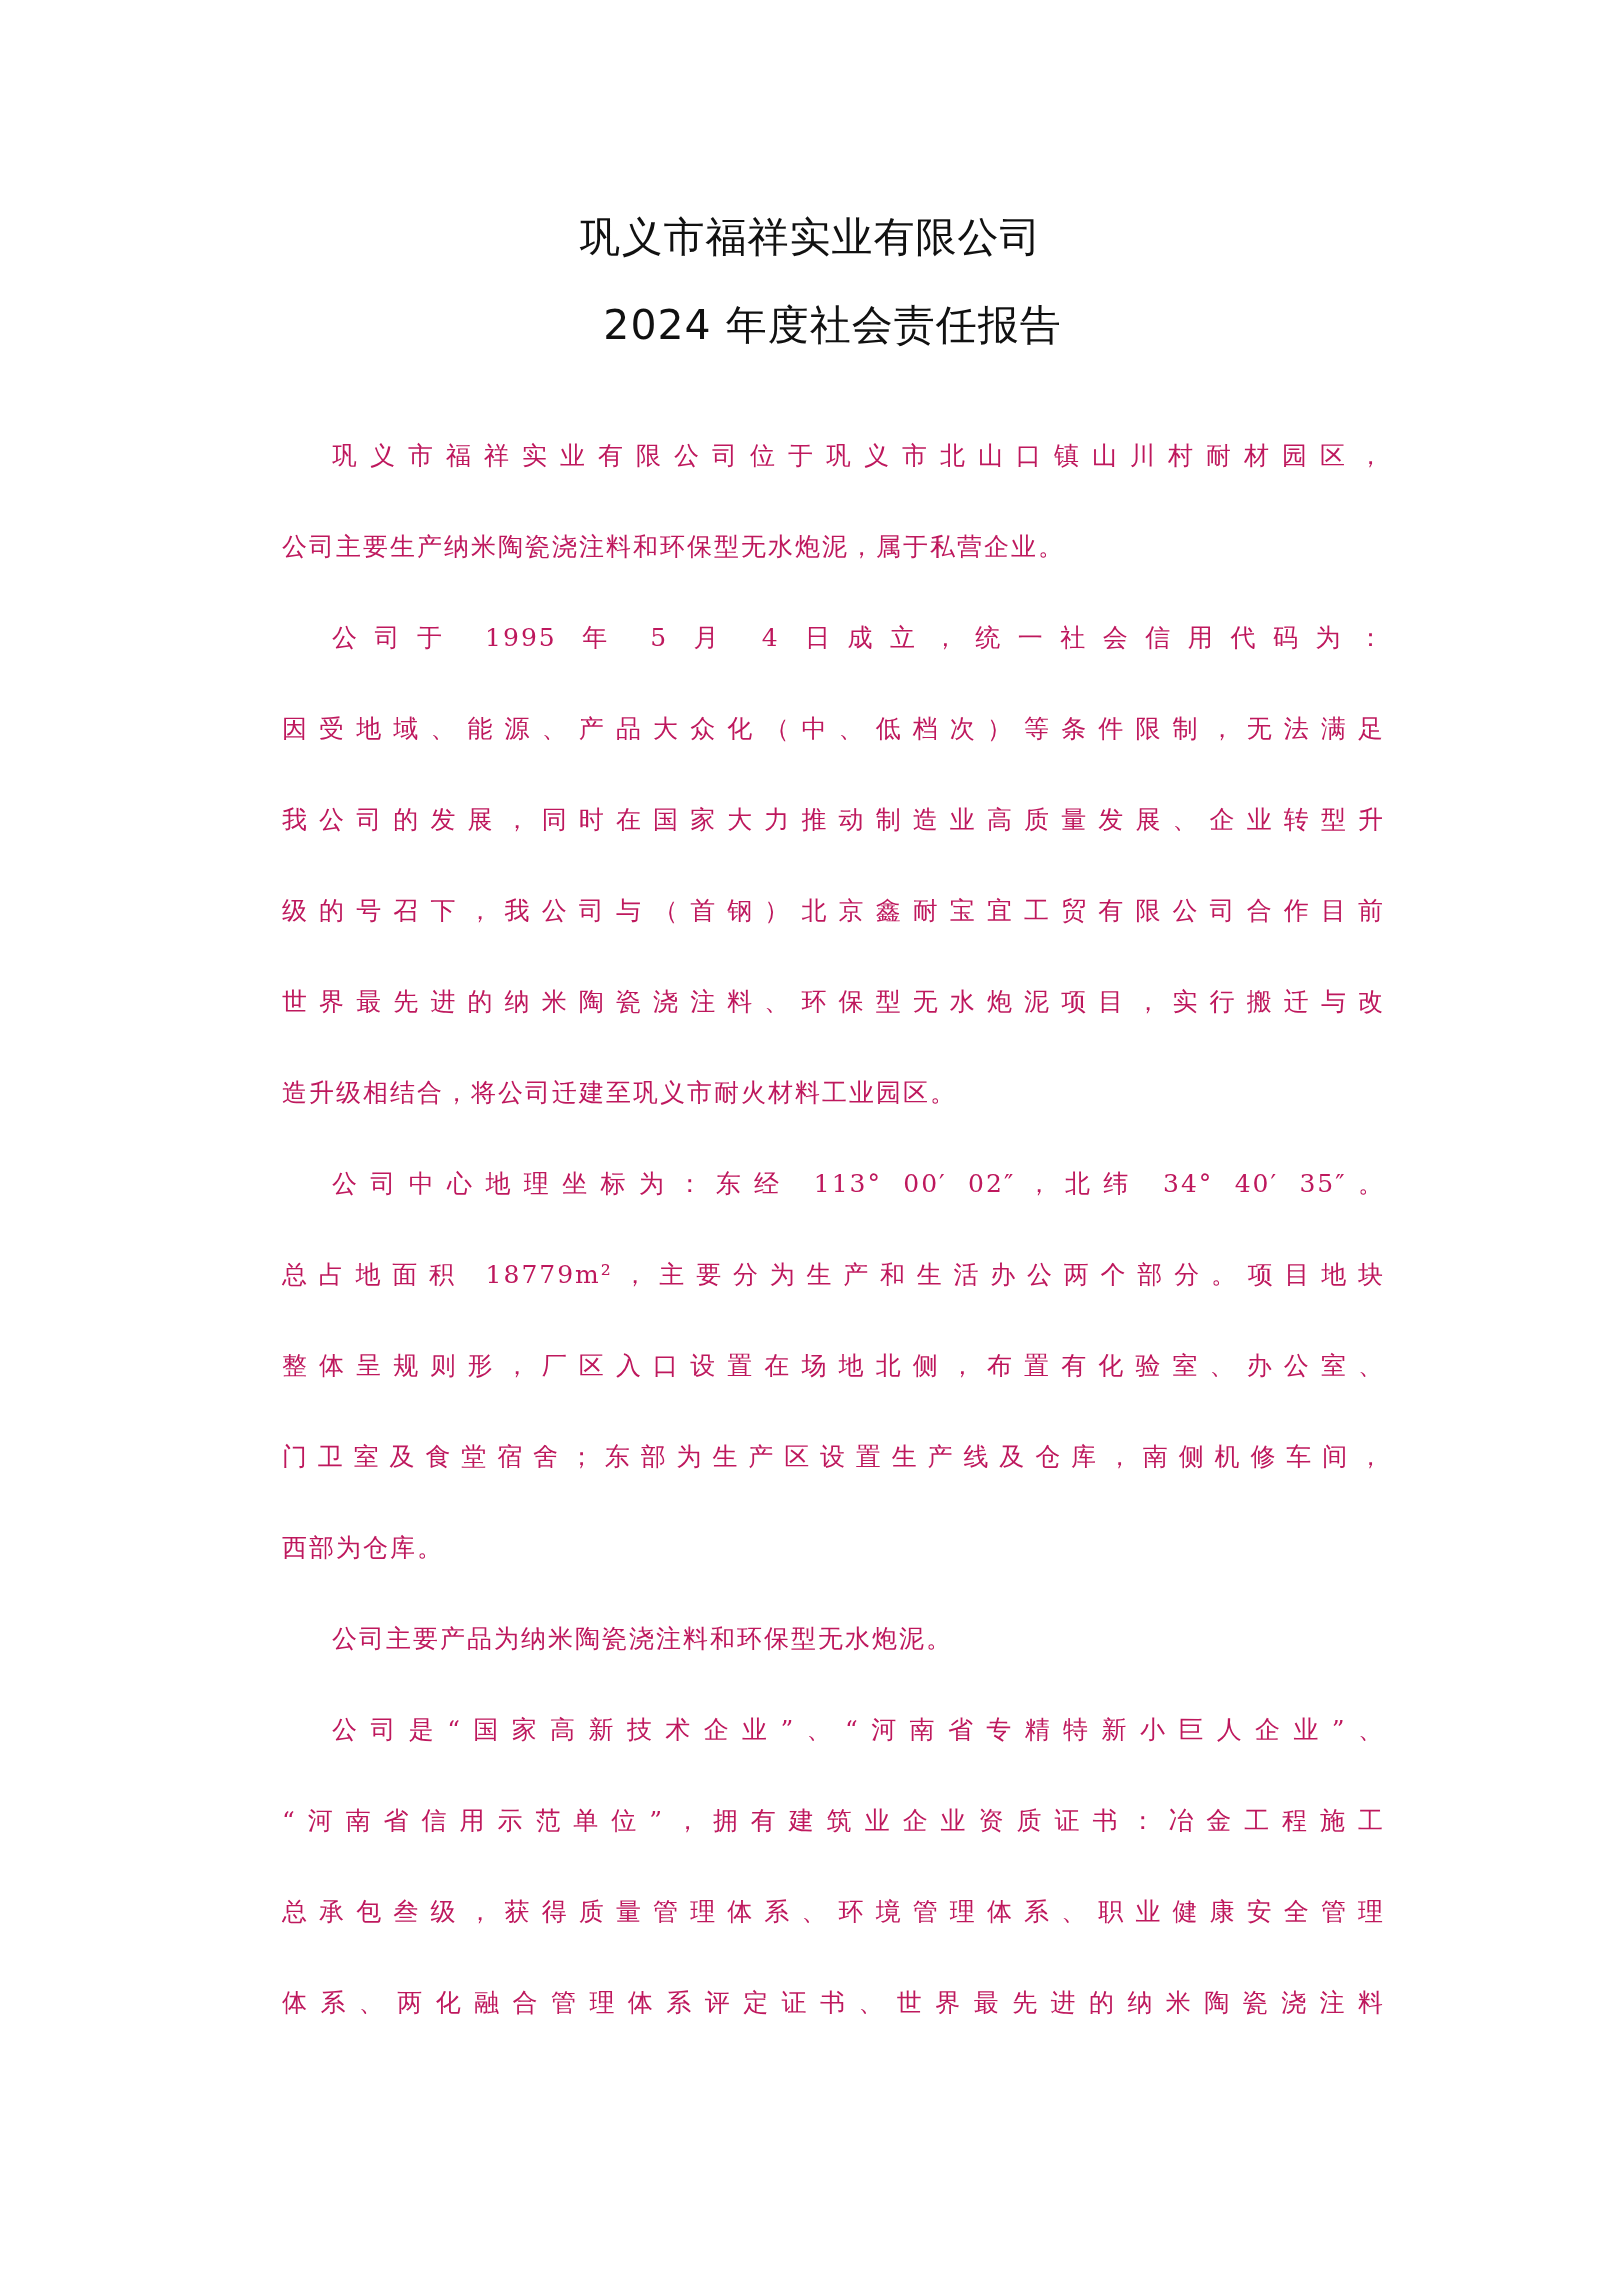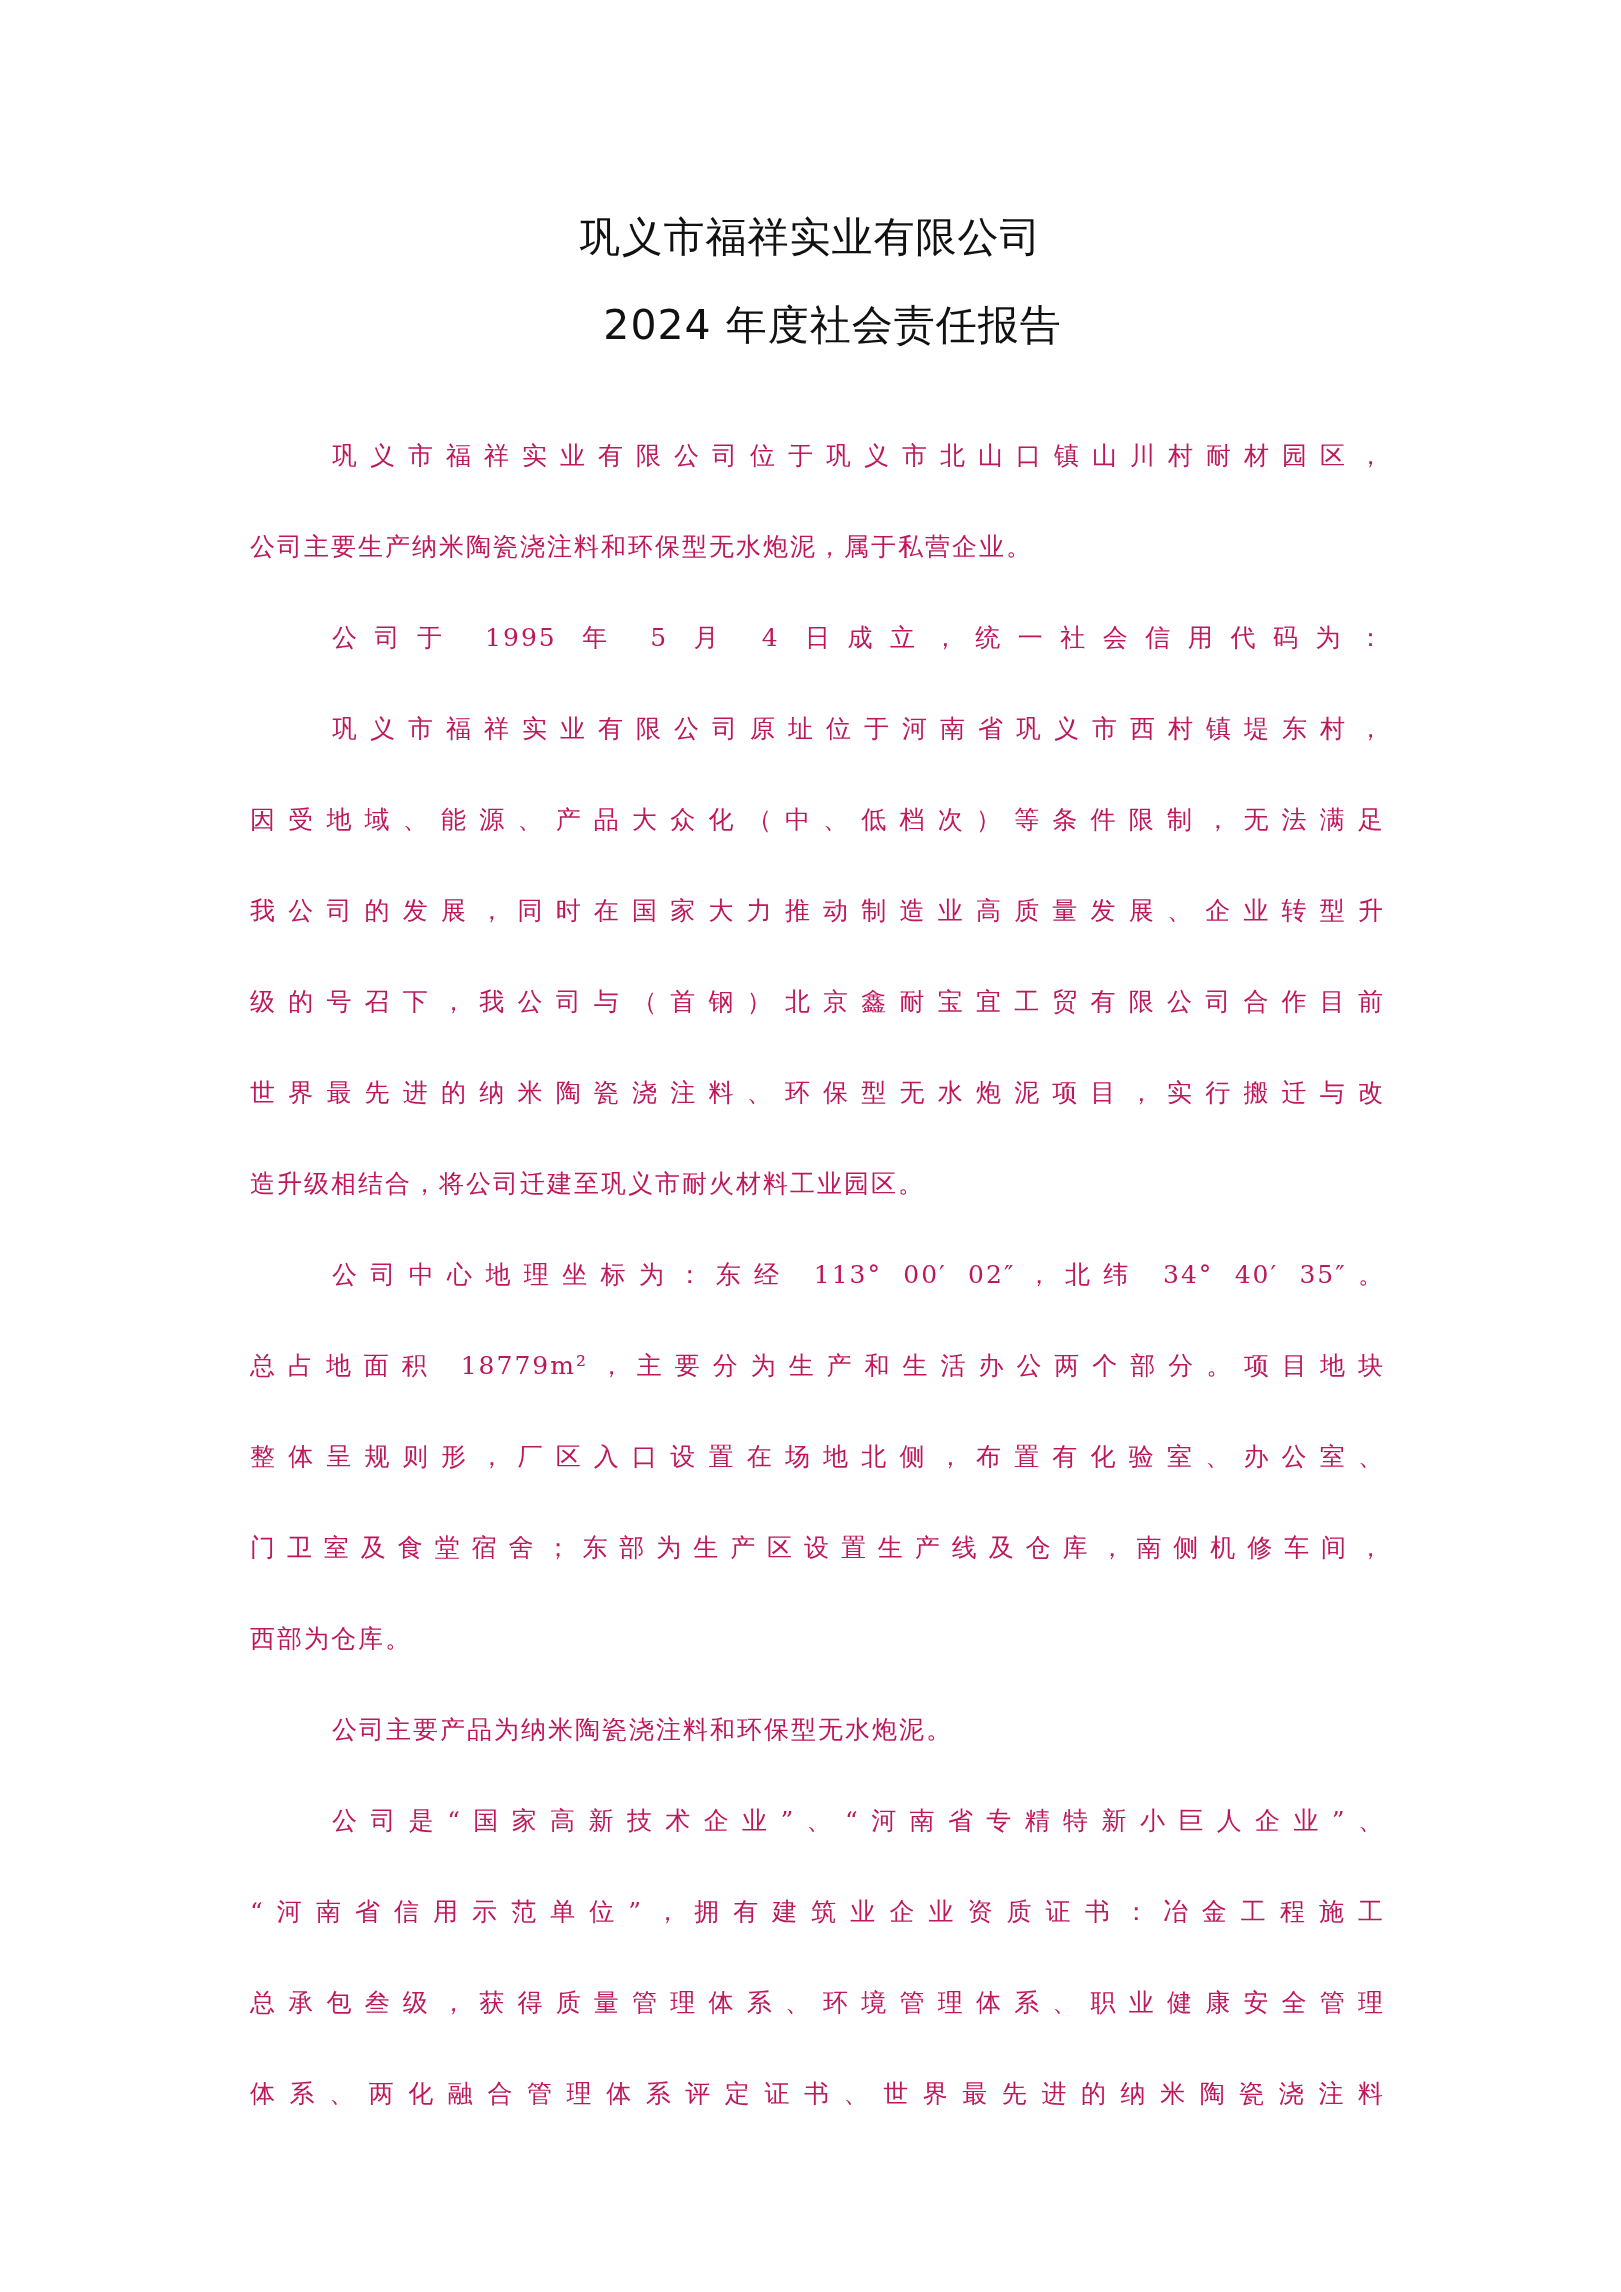--- a/index.html
+++ b/index.html
@@ -56,21 +56,21 @@
   }
   .para .l {
     display: block;
     text-align: justify;
     text-align-last: justify;
     white-space: nowrap;
   }
   .para .l.last {
     text-align-last: left;
   }
-  .para .l.noindent { text-indent: 0; }
+  .para .l.noindent { text-indent: 0; margin-left: 32px; }
 </style>
 </head>
 <body>
 
 <div class="page">
 
   <h1 class="title line1">巩义市福祥实业有限公司</h1>
   <h2 class="title line2">2024 年度社会责任报告</h2>
 
   <div class="body-text">
@@ -78,21 +78,20 @@
     <p class="para">
       <span class="l">巩义市福祥实业有限公司位于巩义市北山口镇山川村耐材园区，</span>
       <span class="l noindent last">公司主要生产纳米陶瓷浇注料和环保型无水炮泥，属于私营企业。</span>
     </p>
 
     <p class="para">
       <span class="l">公司于 1995 年 5 月 4 日成立，统一社会信用代码为：</span>
     </p>
 
     <p class="para">
-      <span class="l">巩义市福祥实业有限公司原址位于河南省巩义市西村镇堤东村，</span>
       <span class="l noindent">因受地域、能源、产品大众化（中、低档次）等条件限制，无法满足</span>
       <span class="l noindent">我公司的发展，同时在国家大力推动制造业高质量发展、企业转型升</span>
       <span class="l noindent">级的号召下，我公司与（首钢）北京鑫耐宝宜工贸有限公司合作目前</span>
       <span class="l noindent">世界最先进的纳米陶瓷浇注料、环保型无水炮泥项目，实行搬迁与改</span>
       <span class="l noindent last">造升级相结合，将公司迁建至巩义市耐火材料工业园区。</span>
     </p>
 
     <p class="para">
       <span class="l">公司中心地理坐标为：东经 113° 00′ 02″，北纬 34° 40′ 35″。</span>
       <span class="l noindent">总占地面积 18779m²，主要分为生产和生活办公两个部分。项目地块</span>

